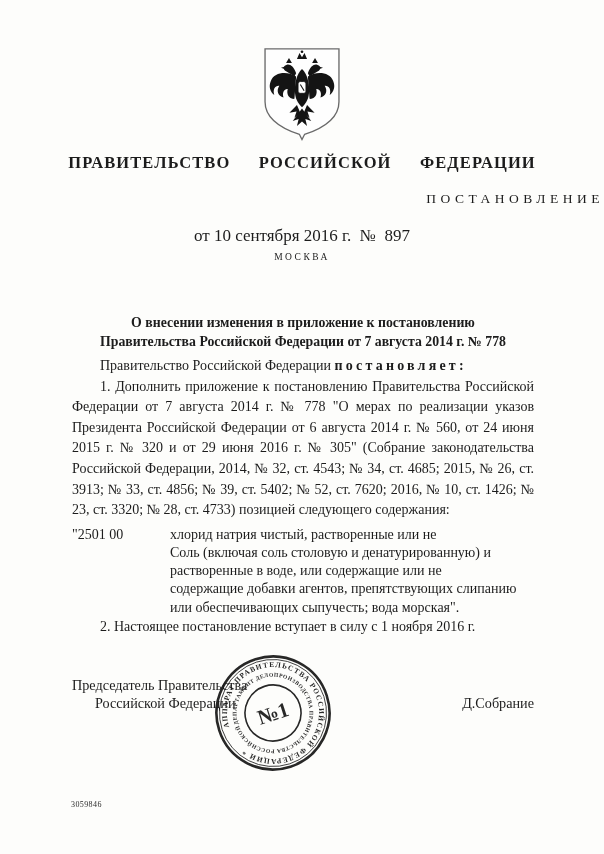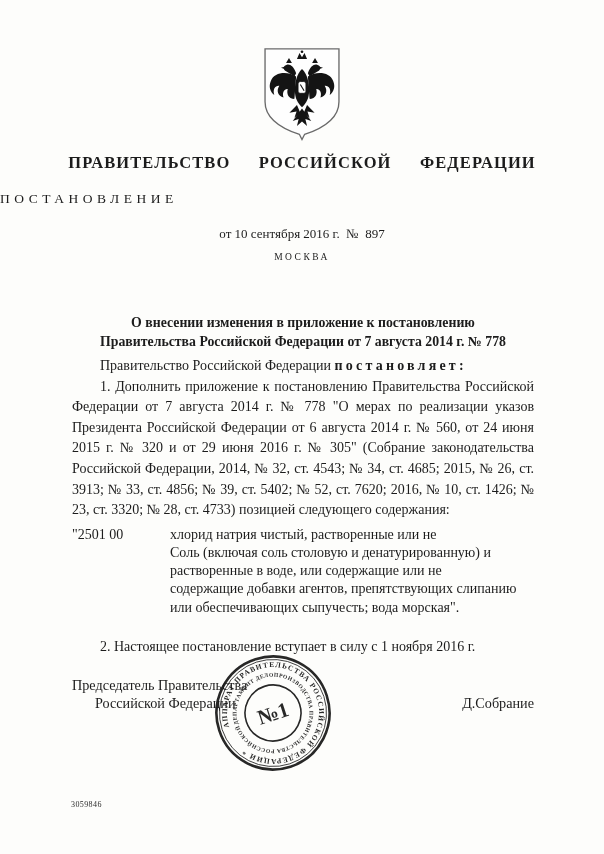--- a/index.html
+++ b/index.html
@@ -20,25 +20,25 @@
   }
 
   .org-title {
     position:absolute; top:153px; left:0; right:0;
     text-align:center; font-weight:bold;
     font-size:16.5px; letter-spacing:1.1px; word-spacing:9px;
     white-space:pre;
   }
   .doc-type {
     position:absolute; top:191px; left:0; right:0;
-    text-align:left; font-size:13.5px; letter-spacing:4.5px;
+    text-align:right; font-size:13.5px; letter-spacing:4.5px;
   }
   .date-line {
     position:absolute; top:226px; left:0; right:0;
-    text-align:center; font-size:13px; white-space:pre;
+    text-align:center; font-size:17px; white-space:pre;
   }
   .city {
     position:absolute; top:252px; left:0; right:0;
     text-align:center; font-size:9.5px; letter-spacing:2.5px;
   }
 
   .subject {
     position:absolute; top:297px; left:72px; width:462px;
     text-align:center; font-weight:bold;
     font-size:13.8px; line-height:18.5px;margin-top:17px;
@@ -48,21 +48,21 @@
     position:absolute; top:356px; left:72px; width:462px;
     font-size:14px; line-height:20.6px;
   }
   .preamble { text-indent:28px; }
   .preamble .emph { font-weight:bold; letter-spacing:3.2px; }
   .clause1 { text-indent:28px; text-align:justify; }
   .insert {
     display:grid; grid-template-columns:98px 1fr;
     margin-top:5px; line-height:18.2px;
   }
-  .clause2 { margin-top:20px; text-indent:28px; }
+  .clause2 { margin-top:0; text-indent:28px; }
 
   .signature {
     position:absolute; top:676px; left:72px; width:462px;
     font-size:14.2px; line-height:18px;
   }
   .sig-l2 { padding-left:23px; }
   .sig-name { position:absolute; right:0; top:18px; }
 
   .stamp {
     position:absolute; left:212px; top:652px;

